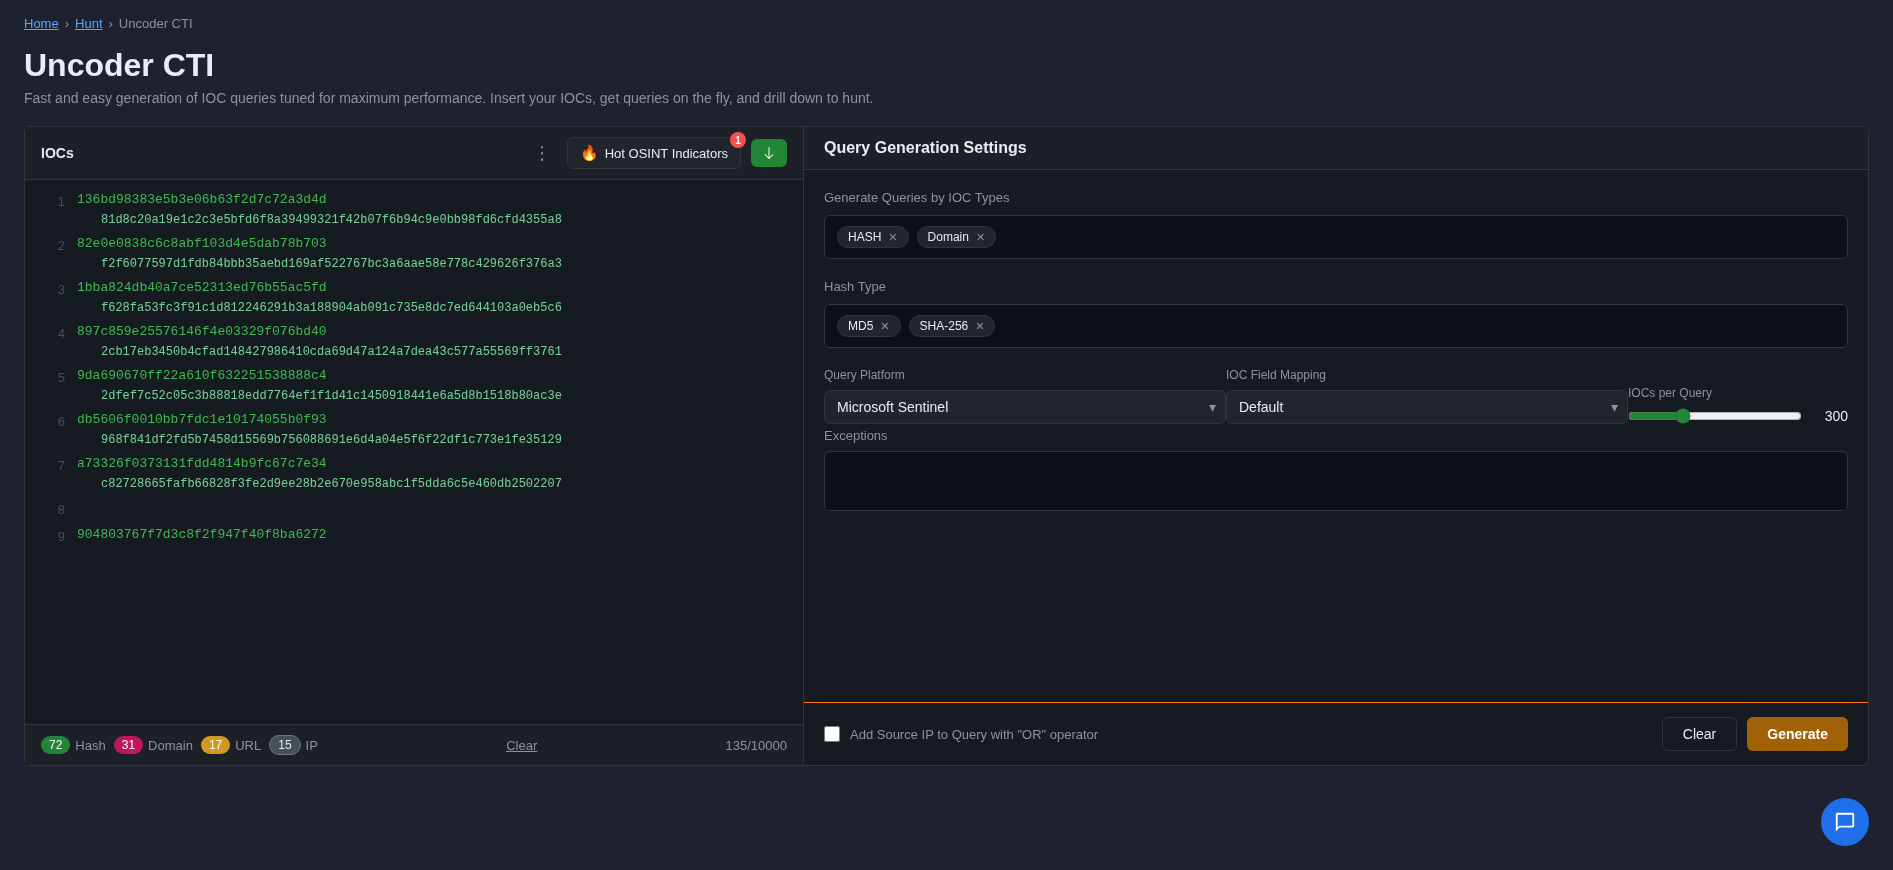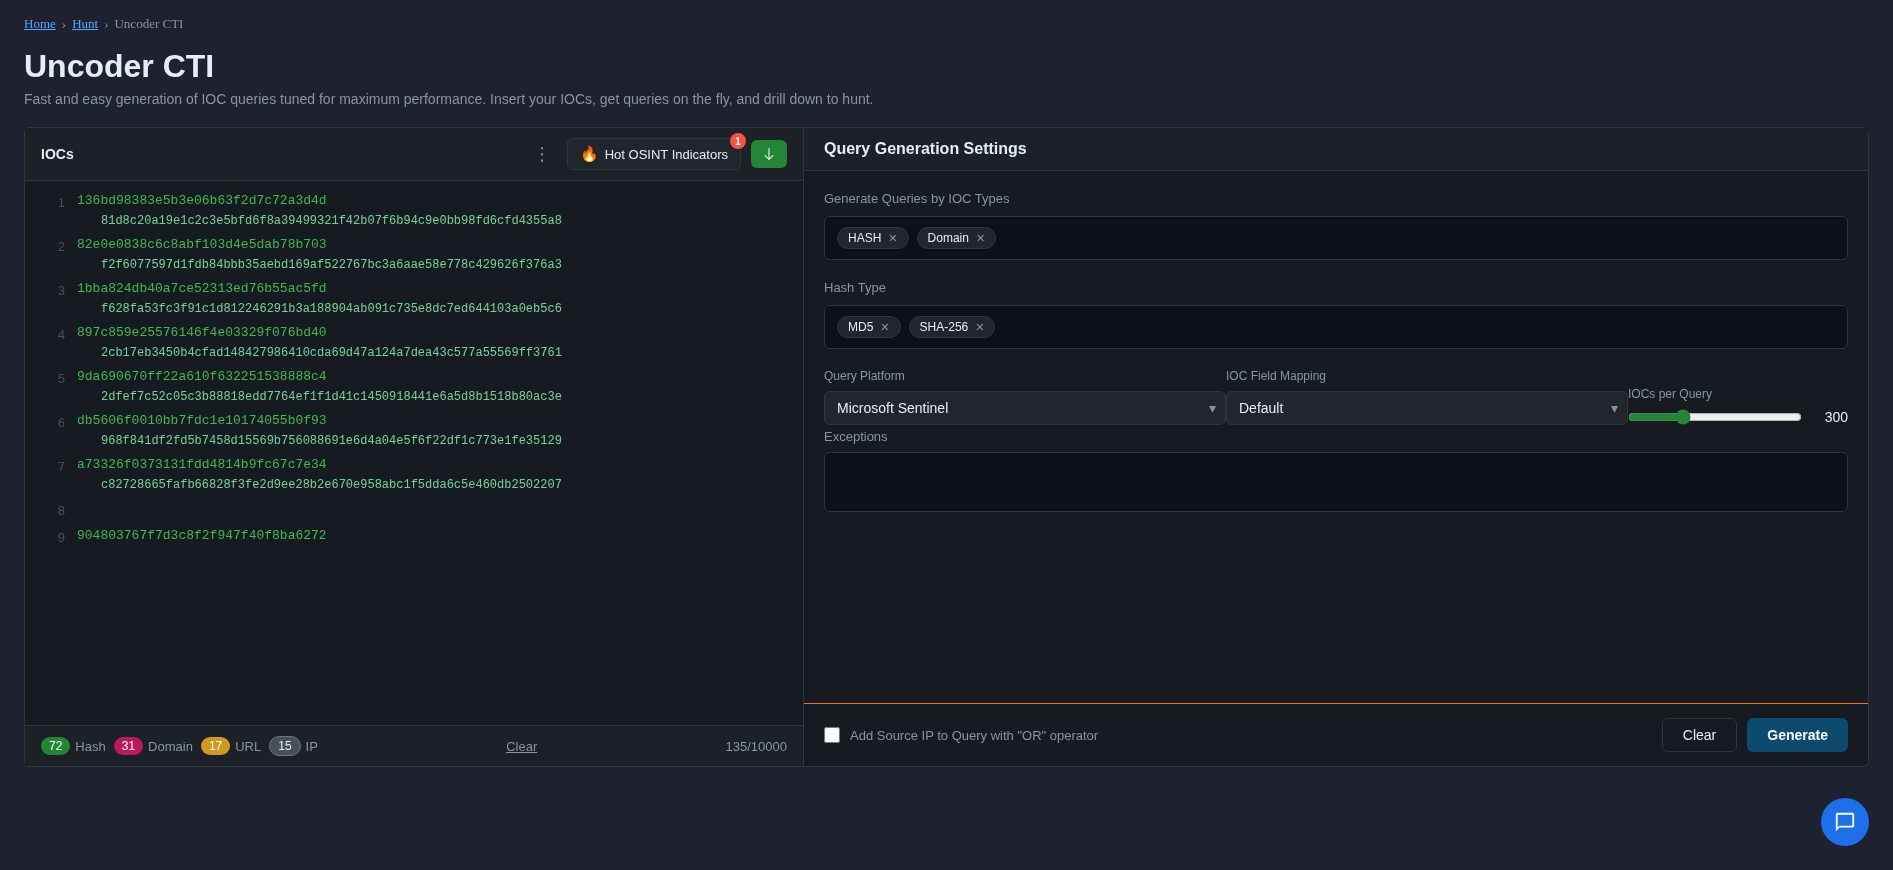--- a/index.html
+++ b/index.html
@@ -14,21 +14,20 @@
     }
 
     
     .breadcrumb {
       padding: 16px 24px 8px;
       font-size: 13px;
       color: #8b949e;
       display: flex;
       align-items: center;
       gap: 6px;
-      font-family: Liberation Serif, serif;
     }
     .breadcrumb a {
       color: #58a6ff;
       text-decoration: underline;
       cursor: pointer;
     }
     .breadcrumb .sep { color: #8b949e; }
 
     
     .page-header {
@@ -416,21 +415,21 @@
       background: transparent;
       border: 1px solid #30363d;
       border-radius: 6px;
       color: #e6edf3;
       padding: 8px 20px;
       font-size: 14px;
       cursor: pointer;
     }
 
     .btn-generate {
-      background: #0c4a6e;
+      background: #a16207;
       border: none;
       border-radius: 6px;
       color: white;
       padding: 8px 20px;
       font-size: 14px;
       font-weight: 600;
       cursor: pointer;
     }
 
     

